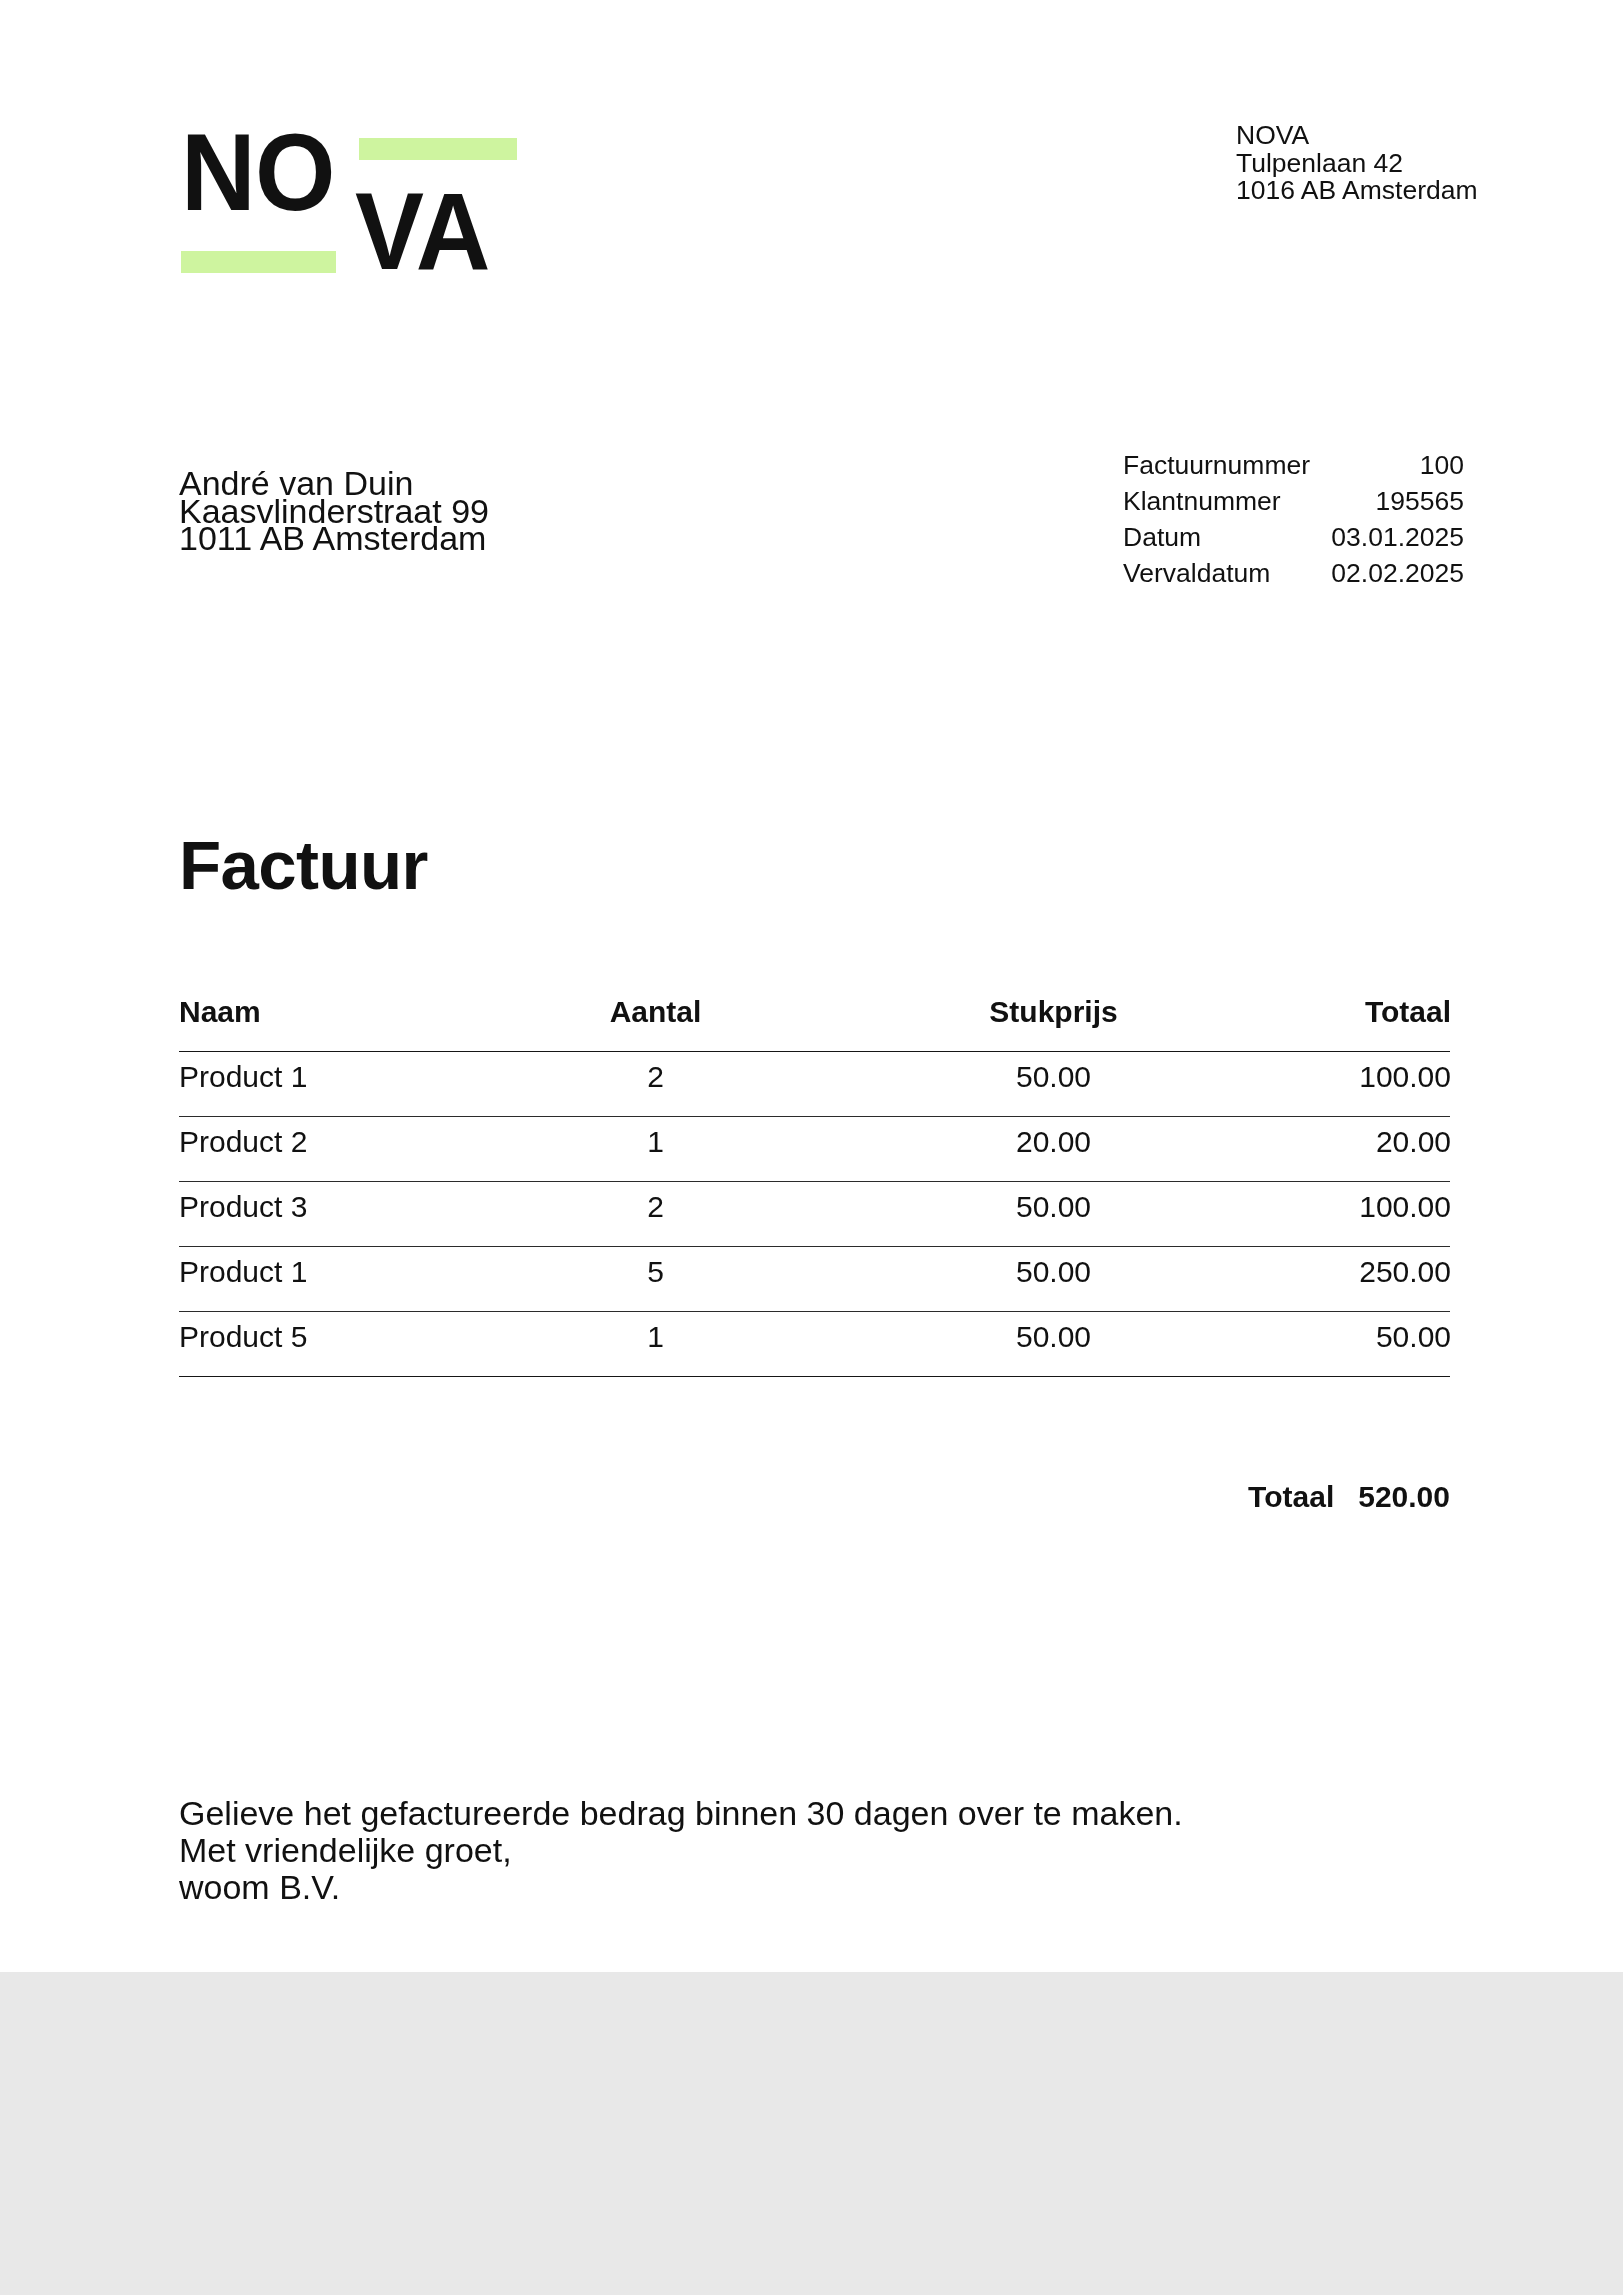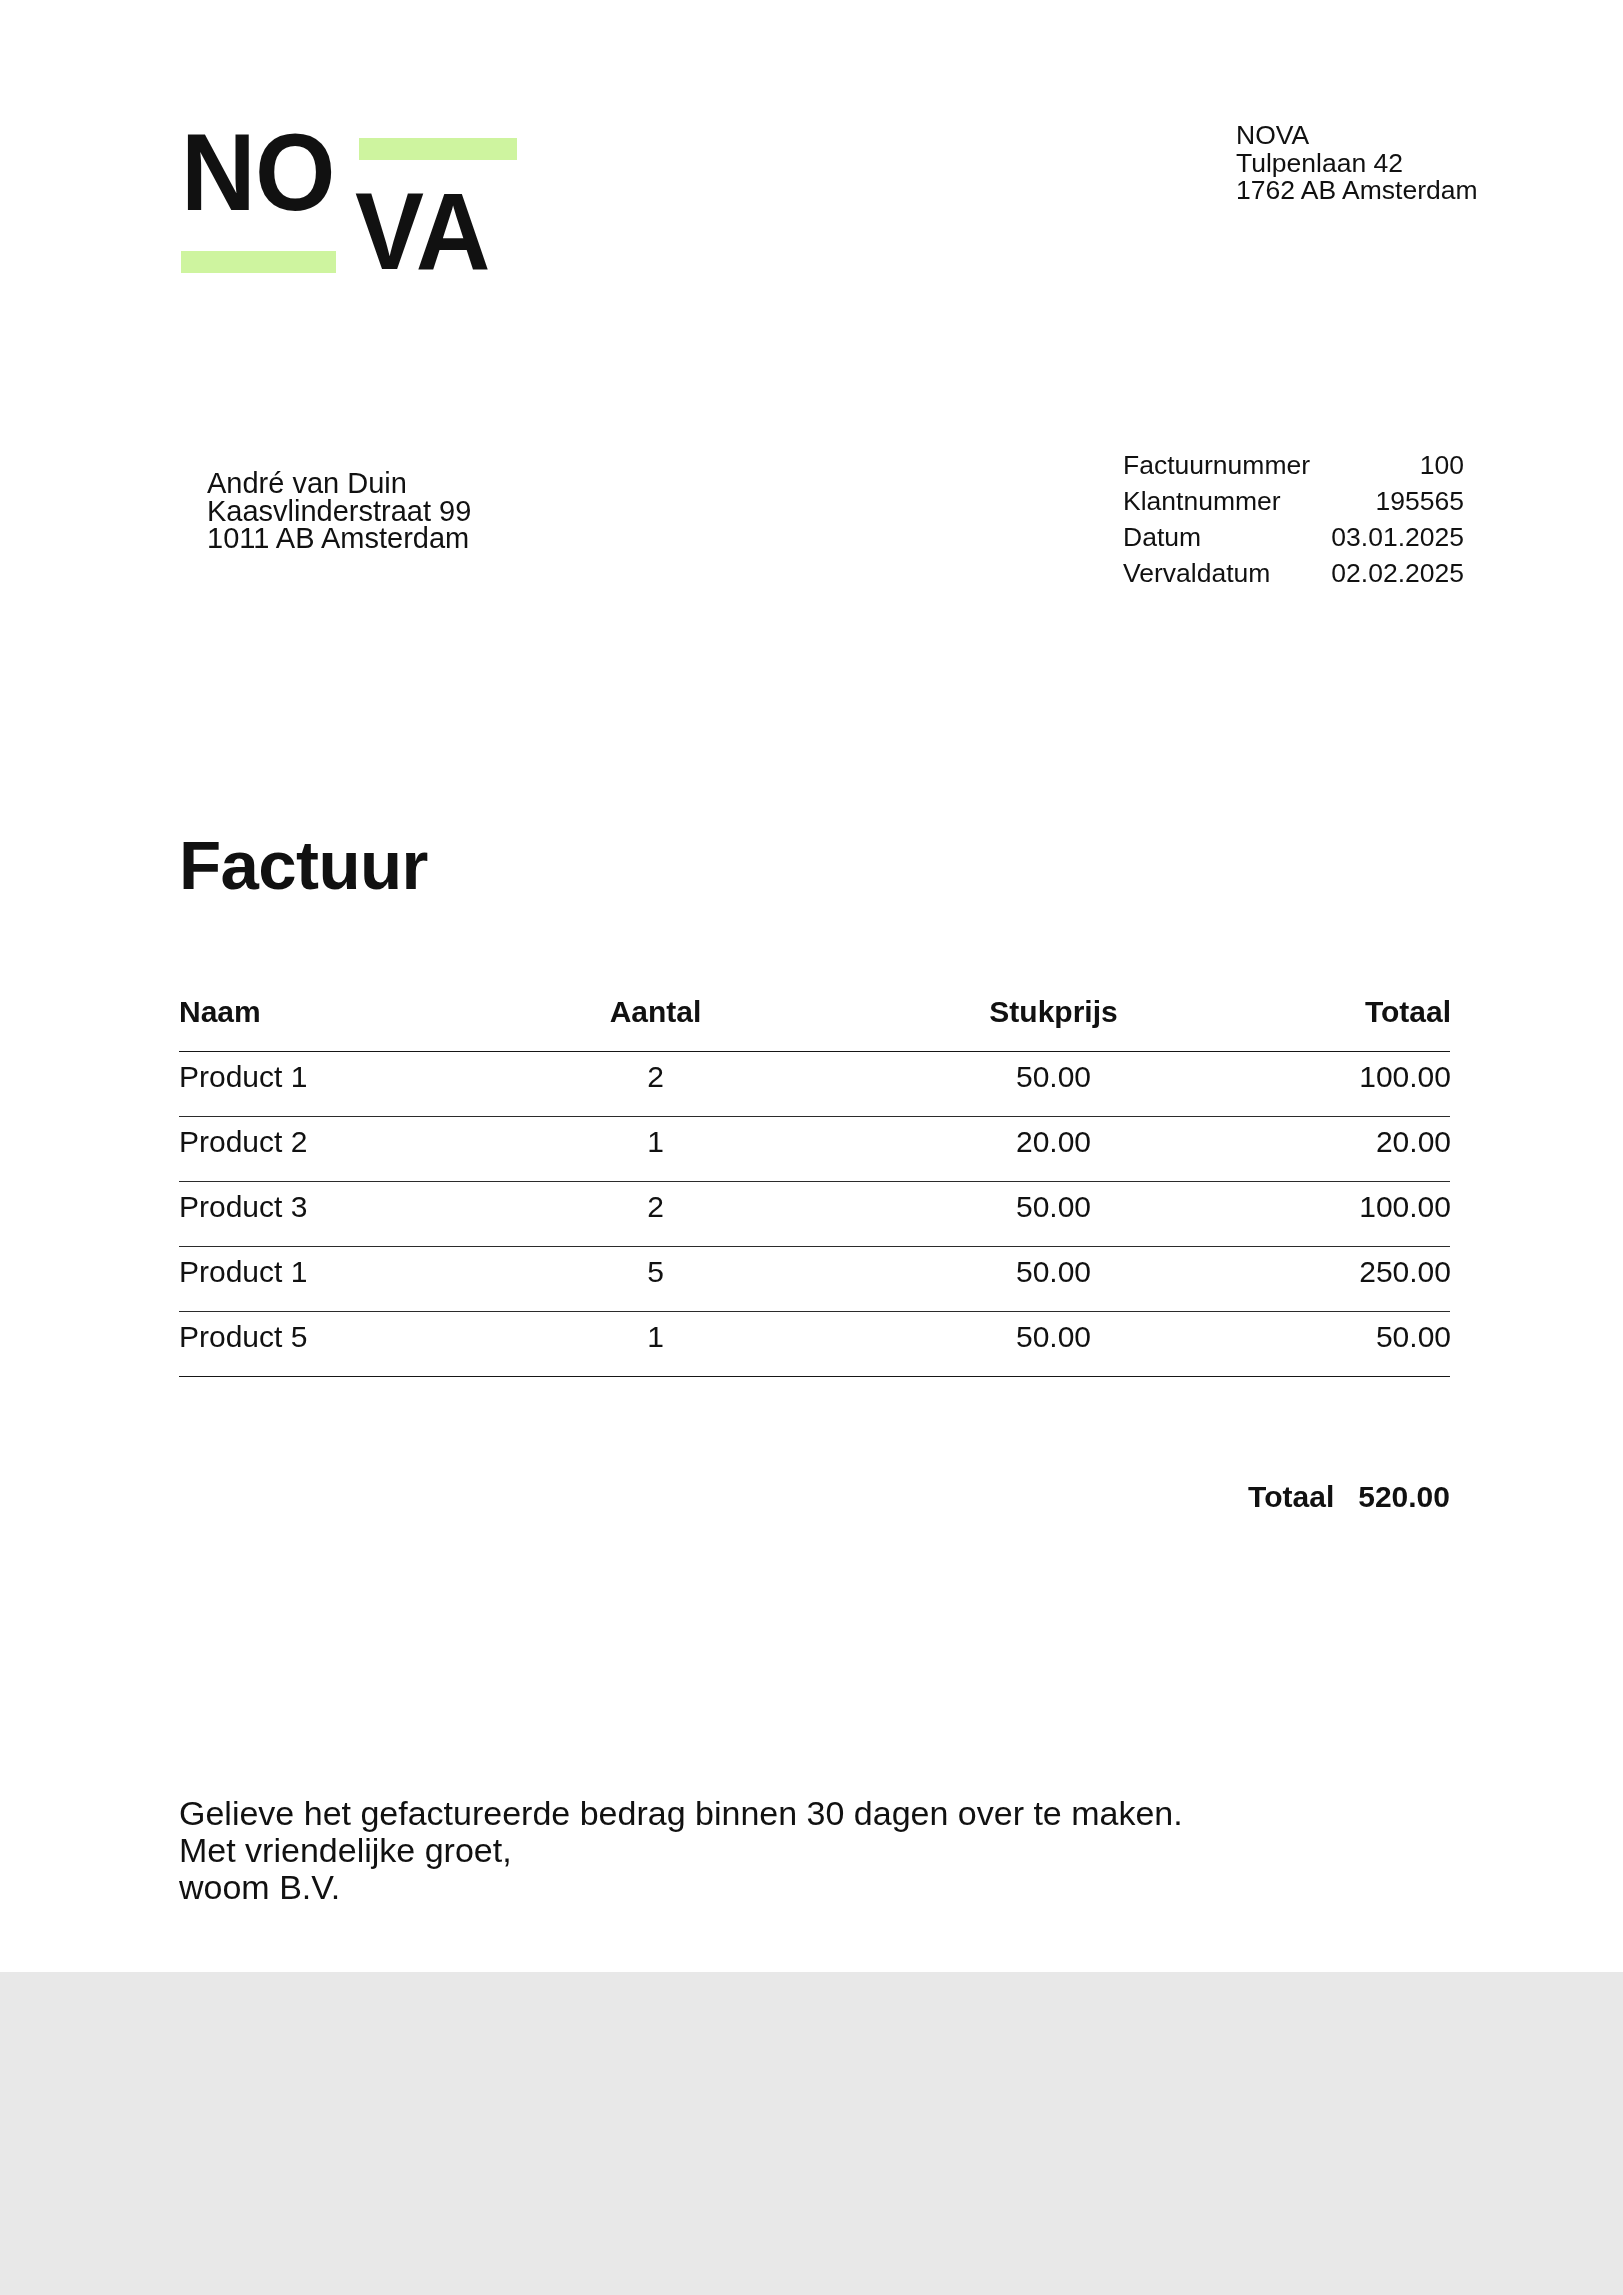--- a/index.html
+++ b/index.html
@@ -39,21 +39,21 @@
   .logo-bar-top { left: 359px; top: 138px; width: 158px; }
   .logo-bar-bottom { left: 181px; top: 251px; width: 155px; }
 
   
   .sender {
     position: absolute; left: 1236px; top: 122px;
     font-size: 26.5px; line-height: 27.5px; white-space: nowrap;
   }
   .recipient {
     position: absolute; left: 179px; top: 470px;
-    font-size: 29px; line-height: 27.5px; white-space: nowrap; margin-left: 28px;
+    font-size: 34px; line-height: 27.5px; white-space: nowrap;
   }
 
   
   .meta {
     position: absolute; left: 1107px; top: 452px; width: 341px;
     font-size: 26.5px;
     margin-left: 16px;
   }
   .meta-row {
     display: flex; justify-content: space-between; align-items: baseline;
@@ -114,21 +114,21 @@
   <div class="logo">
     <span class="logo-word logo-no">NO</span>
     <span class="logo-bar logo-bar-top"></span>
     <span class="logo-bar logo-bar-bottom"></span>
     <span class="logo-word logo-va">VA</span>
   </div>
 
   <div class="sender">
     <div>NOVA</div>
     <div>Tulpenlaan 42</div>
-    <div>1762 AB Amsterdam</div>
+    <div>1016 AB Amsterdam</div>
   </div>
 
   <div class="recipient">
     <div>André van Duin</div>
     <div>Kaasvlinderstraat 99</div>
     <div>1011 AB Amsterdam</div>
   </div>
 
   <div class="meta">
     <div class="meta-row">

